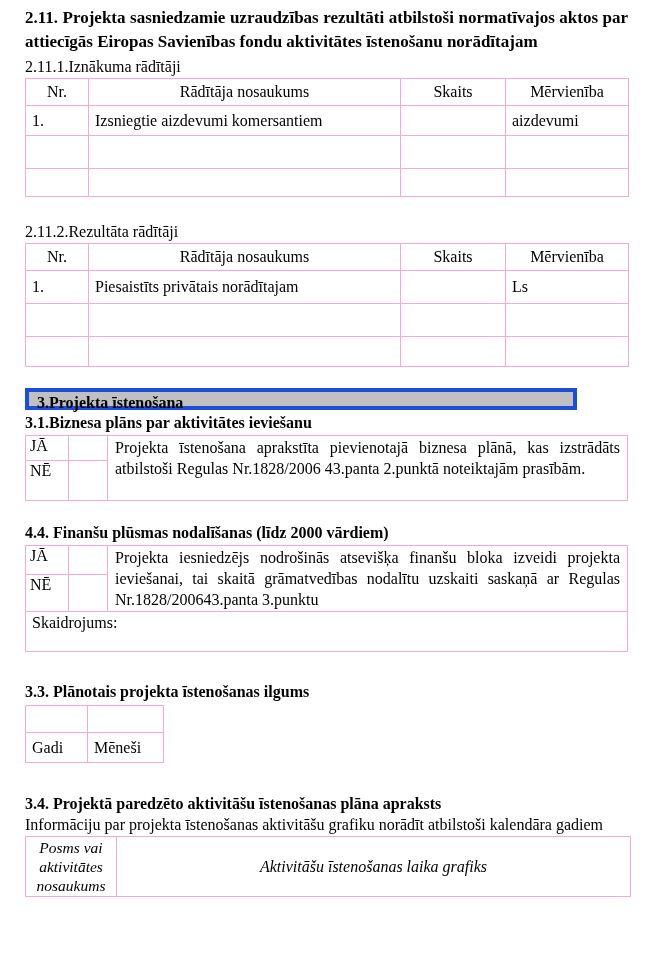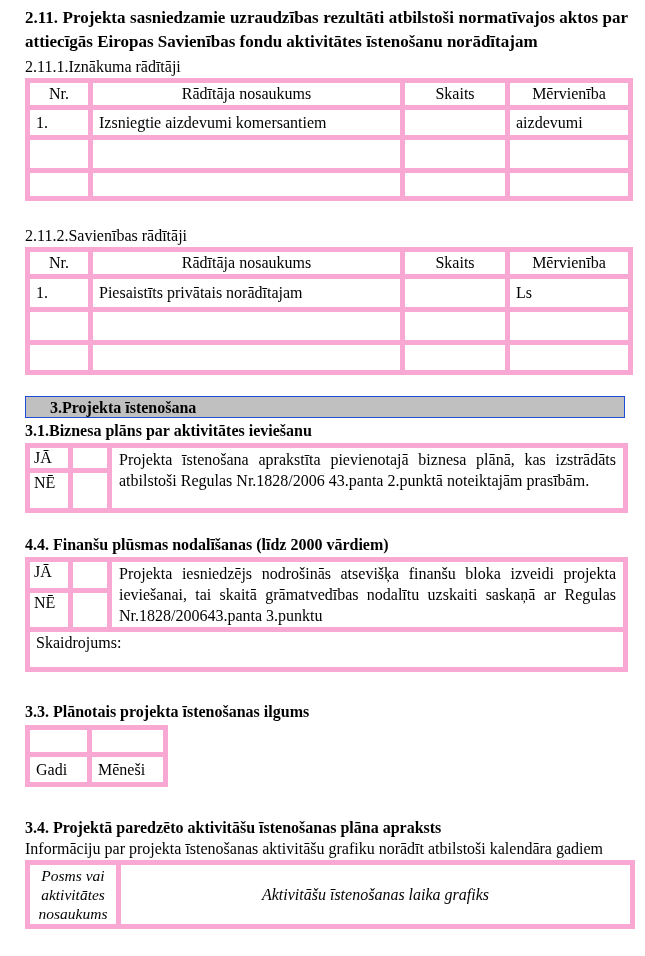--- a/index.html
+++ b/index.html
@@ -24,44 +24,44 @@
     font-size:16px;
     line-height:19px;
     margin-top:3px;
   }
   table{
     border-collapse:collapse;
     table-layout:fixed;
     font-size:16px;
   }
   td,th{
-    border:5px solid #f9a8d4;
+    border:1px solid #f9a8d4;
     padding:1px 6px;
     overflow:hidden;
     font-weight:normal;
   }
   .ind-table{width:603px;margin-top:2px;}
   .ind-table th{text-align:center;vertical-align:middle;}
   .ind-table td{vertical-align:middle;}
   .col-nr{width:63px;}
   .col-name{width:312px;}
   .col-skaits{width:105px;}
   .col-merv{width:123px;}
   .h-header{height:27px;}
   .h-row1{height:30px;}
   .h-row2{height:33px;}
   .h-row3{height:28px;}
   .mt-2112{margin-top:25px;}
   .section-bar{
     margin-top:21px;
-    width:600px;
+    width:552px;
     height:22px;
     box-sizing:border-box;
-    border:1px solid #1d4ed8;
-    padding:1px 0 0 24px;
+    border:4px solid #1d4ed8;
+    padding:1px 0 0 8px;
     font-size:16px;
     font-weight:bold;
     line-height:19px;
   }
   .bold-heading{
     font-size:16px;
     font-weight:bold;
     line-height:20px;
     margin-top:3px;
   }
@@ -148,21 +148,21 @@
     </tr>
     <tr class="h-row3">
       <td></td>
       <td></td>
       <td></td>
       <td></td>
     </tr>
   </tbody>
     </table>
 
-  <div class="sub-heading mt-2112">2.11.2.Savienības rādītāji</div>
+  <div class="sub-heading mt-2112">2.11.2.Rezultāta rādītāji</div>
 
   <table class="ind-table">
     <colgroup>
         <col class="col-nr">
         <col class="col-name">
         <col class="col-skaits">
         <col class="col-merv">
       </colgroup>
     <tbody>
         <tr class="h-header">

